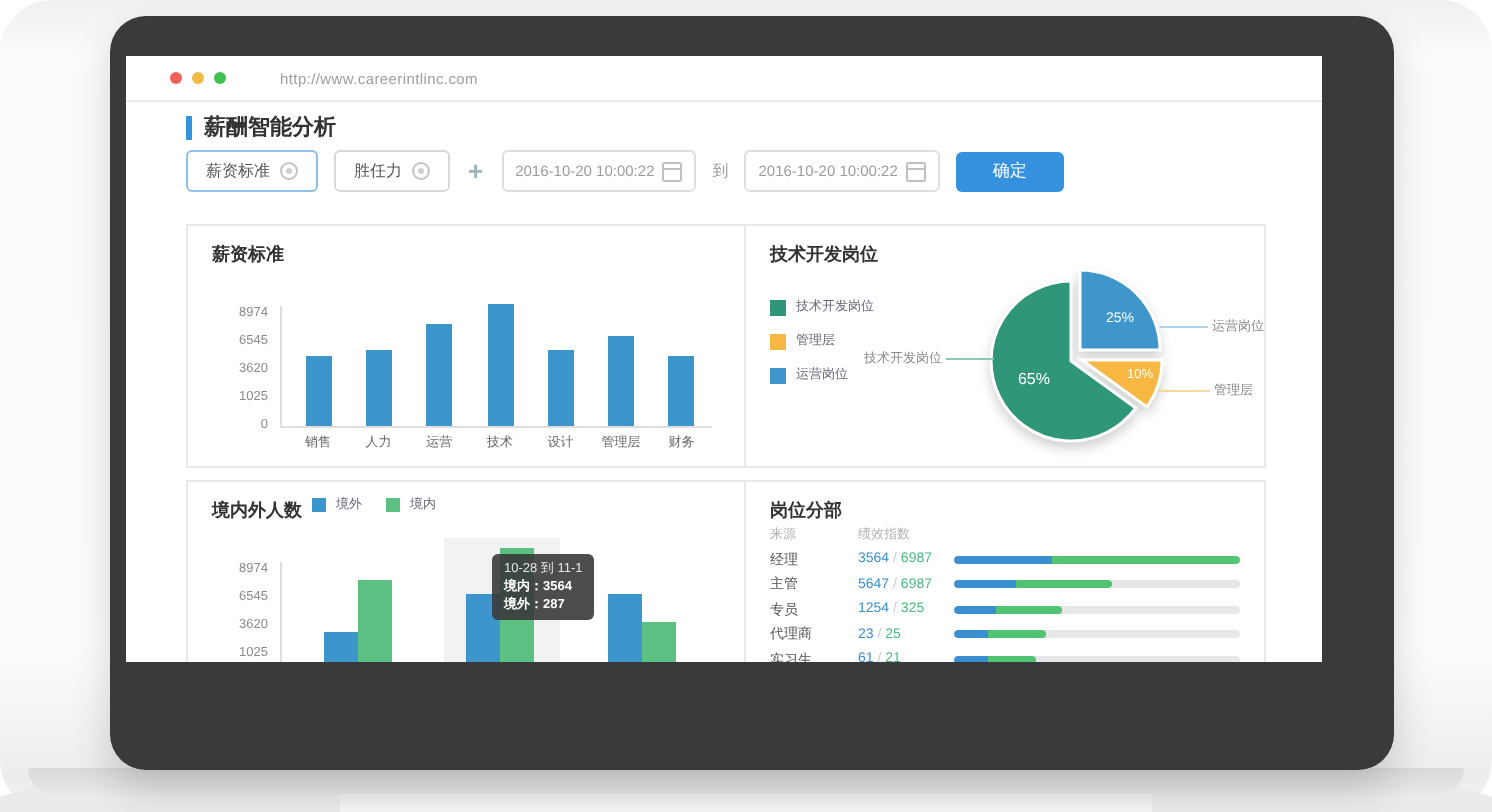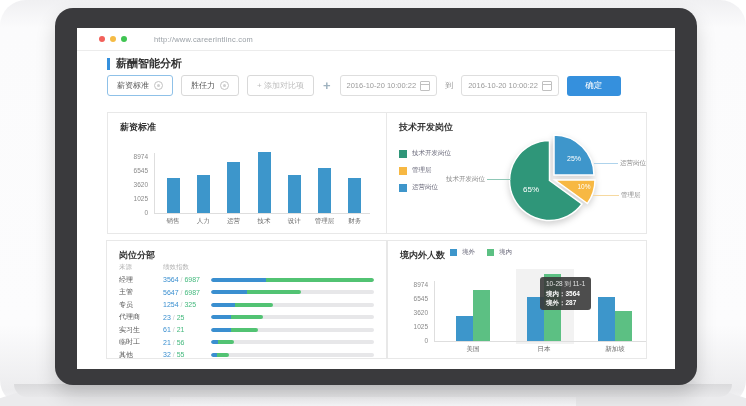--- a/index.html
+++ b/index.html
@@ -7,21 +7,21 @@
          font-family:"Liberation Sans","DejaVu Sans",sans-serif;background:#fff;}
   .backdrop{position:absolute;inset:0;border-radius:26px;
     background:linear-gradient(180deg,#f0f0f2 0%,#fbfbfc 7%,#fcfcfd 80%,#ececee 96%,#f7f7f9 100%);}
   .wedge{position:absolute;top:342px;width:170px;height:64px;background:#ebebed;}
   .wedge.left{left:0;clip-path:polygon(100% 0,100% 100%,0 100%,0 88%);}
   .wedge.right{right:0;clip-path:polygon(0 0,100% 88%,100% 100%,0 100%);}
   .base-bar{position:absolute;left:14px;right:14px;top:384px;height:13px;
     background:linear-gradient(#dadadc,#e8e8ea);border-radius:0 0 16px 16px;}
   .laptop{position:absolute;left:55px;top:8px;width:642px;height:377px;background:#3a3a3d;
     border-radius:18px;box-shadow:0 10px 20px rgba(0,0,0,.16);}
-  .screen{position:absolute;left:22px;top:20px;width:598px;height:341px;background:#fff;overflow:hidden;}
+  .screen{position:absolute;left:8px;top:20px;width:598px;height:303px;background:#fff;overflow:hidden;}
   .browser-bar{position:absolute;left:0;top:0;right:0;height:23px;border-bottom:1px solid #ececec;
     display:flex;align-items:center;padding-left:22px;box-sizing:border-box;background:#fff;}
   .dot{width:6px;height:6px;border-radius:50%;margin-right:5px;}
   .url{margin-left:22px;font-size:7.5px;color:#9aa0a6;letter-spacing:.2px;}
   .content{position:absolute;left:0;top:24px;right:0;bottom:0;}
   .title-row{position:absolute;left:30px;top:4px;display:flex;align-items:center;gap:6px;}
   .accent-bar{width:3px;height:12px;background:#3590dd;}
   .page-title{font-size:11px;font-weight:bold;color:#333;margin:0;}
   .filter-row{position:absolute;left:30px;top:23px;height:21px;display:flex;align-items:center;gap:8px;}
   .chip{display:inline-flex;align-items:center;gap:5px;height:19px;padding:0 9px;border:1px solid #d9d9d9;
@@ -104,23 +104,20 @@
 
         <div class="filter-row">
           <span class="chip active">
             <span>薪资标准</span>
             <span class="circle-ico"></span>
           </span>
           <span class="chip">
             <span>胜任力</span>
             <span class="circle-ico"></span>
           </span>
-          <span class="chip ghost">
-            <span>+ 添加对比项</span>
-          </span>
           <span class="plus-standalone">+</span>
           <span class="date-field">
             <span>2016-10-20 10:00:22</span>
             <span class="cal-ico"></span>
           </span>
           <span class="to-label">到</span>
           <span class="date-field">
             <span>2016-10-20 10:00:22</span>
             <span class="cal-ico"></span>
           </span>
@@ -181,87 +178,20 @@
               <text x="93" y="70" fill="#fff" font-size="6.5" text-anchor="middle">10%</text>
             </svg>
             <div class="leader" style="left:100px;top:66px;width:24px;background:#8fc7b6;"></div>
             <div class="pie-out-label" style="left:42px;top:62px;width:56px;text-align:right;">技术开发岗位</div>
             <div class="leader" style="left:207px;top:50px;width:24px;background:#aed3ec;"></div>
             <div class="pie-out-label" style="left:233px;top:46px;">运营岗位</div>
             <div class="leader" style="left:206px;top:82px;width:26px;background:#f6d9a0;"></div>
             <div class="pie-out-label" style="left:234px;top:78px;">管理层</div>
           </section>
 
-          <section class="panel rightcol">
-            <h2 class="panel-title">岗位分部</h2>
-            <div class="tbl">
-              <div class="trow thead">
-                <span>来源</span>
-                <span>绩效指数</span>
-                <span></span>
-              </div>
-            <div class="trow">
-                  <div class="tlabel">经理</div>
-                  <div class="tvals"><span class="v-blue">3564</span><span class="v-sep"> / </span><span class="v-green">6987</span></div>
-                  <div class="track">
-                    <div class="seg-b" style="width: 34%;"></div>
-                    <div class="seg-g" style="width: 66%;"></div>
-                  </div>
-                </div>
-                <div class="trow">
-                  <div class="tlabel">主管</div>
-                  <div class="tvals"><span class="v-blue">5647</span><span class="v-sep"> / </span><span class="v-green">6987</span></div>
-                  <div class="track">
-                    <div class="seg-b" style="width: 22%;"></div>
-                    <div class="seg-g" style="width: 33%;"></div>
-                  </div>
-                </div>
-                <div class="trow">
-                  <div class="tlabel">专员</div>
-                  <div class="tvals"><span class="v-blue">1254</span><span class="v-sep"> / </span><span class="v-green">325</span></div>
-                  <div class="track">
-                    <div class="seg-b" style="width: 15%;"></div>
-                    <div class="seg-g" style="width: 23%;"></div>
-                  </div>
-                </div>
-                <div class="trow">
-                  <div class="tlabel">代理商</div>
-                  <div class="tvals"><span class="v-blue">23</span><span class="v-sep"> / </span><span class="v-green">25</span></div>
-                  <div class="track">
-                    <div class="seg-b" style="width: 12%;"></div>
-                    <div class="seg-g" style="width: 20%;"></div>
-                  </div>
-                </div>
-                <div class="trow">
-                  <div class="tlabel">实习生</div>
-                  <div class="tvals"><span class="v-blue">61</span><span class="v-sep"> / </span><span class="v-green">21</span></div>
-                  <div class="track">
-                    <div class="seg-b" style="width: 12%;"></div>
-                    <div class="seg-g" style="width: 17%;"></div>
-                  </div>
-                </div>
-                <div class="trow">
-                  <div class="tlabel">临时工</div>
-                  <div class="tvals"><span class="v-blue">21</span><span class="v-sep"> / </span><span class="v-green">56</span></div>
-                  <div class="track">
-                    <div class="seg-b" style="width: 4%;"></div>
-                    <div class="seg-g" style="width: 10%;"></div>
-                  </div>
-                </div>
-                <div class="trow">
-                  <div class="tlabel">其他</div>
-                  <div class="tvals"><span class="v-blue">32</span><span class="v-sep"> / </span><span class="v-green">55</span></div>
-                  <div class="track">
-                    <div class="seg-b" style="width: 3.5%;"></div>
-                    <div class="seg-g" style="width: 7.5%;"></div>
-                  </div>
-                </div>
-              </div>
-          </section>
-
           <section class="panel">
             <h2 class="panel-title">境内外人数</h2>
             <div class="legend-h">
                 <div class="legend-item">
                   <span class="sq" style="background: rgb(61, 150, 203);"></span>
                   <span>境外</span>
                 </div>
                 <div class="legend-item">
                   <span class="sq" style="background: rgb(92, 192, 131);"></span>
                   <span>境内</span>
@@ -286,17 +216,84 @@
                 <div class="xlabel" style="left: 50px; width: 70px;">美国</div>
                 <div class="gbar" style="left: 139px; top: 56px; height: 44px; background: rgb(61, 150, 203);"></div>
                 <div class="gbar" style="left: 156px; top: 33px; height: 67px; background: rgb(92, 192, 131);"></div>
                 <div class="xlabel" style="left: 121px; width: 70px;">日本</div>
                 <div class="gbar" style="left: 210px; top: 56px; height: 44px; background: rgb(61, 150, 203);"></div>
                 <div class="gbar" style="left: 227px; top: 70px; height: 30px; background: rgb(92, 192, 131);"></div>
                 <div class="xlabel" style="left: 192px; width: 70px;">新加坡</div>
               </div>
           </section>
 
+          <section class="panel rightcol">
+            <h2 class="panel-title">岗位分部</h2>
+            <div class="tbl">
+              <div class="trow thead">
+                <span>来源</span>
+                <span>绩效指数</span>
+                <span></span>
+              </div>
+            <div class="trow">
+                  <div class="tlabel">经理</div>
+                  <div class="tvals"><span class="v-blue">3564</span><span class="v-sep"> / </span><span class="v-green">6987</span></div>
+                  <div class="track">
+                    <div class="seg-b" style="width: 34%;"></div>
+                    <div class="seg-g" style="width: 66%;"></div>
+                  </div>
+                </div>
+                <div class="trow">
+                  <div class="tlabel">主管</div>
+                  <div class="tvals"><span class="v-blue">5647</span><span class="v-sep"> / </span><span class="v-green">6987</span></div>
+                  <div class="track">
+                    <div class="seg-b" style="width: 22%;"></div>
+                    <div class="seg-g" style="width: 33%;"></div>
+                  </div>
+                </div>
+                <div class="trow">
+                  <div class="tlabel">专员</div>
+                  <div class="tvals"><span class="v-blue">1254</span><span class="v-sep"> / </span><span class="v-green">325</span></div>
+                  <div class="track">
+                    <div class="seg-b" style="width: 15%;"></div>
+                    <div class="seg-g" style="width: 23%;"></div>
+                  </div>
+                </div>
+                <div class="trow">
+                  <div class="tlabel">代理商</div>
+                  <div class="tvals"><span class="v-blue">23</span><span class="v-sep"> / </span><span class="v-green">25</span></div>
+                  <div class="track">
+                    <div class="seg-b" style="width: 12%;"></div>
+                    <div class="seg-g" style="width: 20%;"></div>
+                  </div>
+                </div>
+                <div class="trow">
+                  <div class="tlabel">实习生</div>
+                  <div class="tvals"><span class="v-blue">61</span><span class="v-sep"> / </span><span class="v-green">21</span></div>
+                  <div class="track">
+                    <div class="seg-b" style="width: 12%;"></div>
+                    <div class="seg-g" style="width: 17%;"></div>
+                  </div>
+                </div>
+                <div class="trow">
+                  <div class="tlabel">临时工</div>
+                  <div class="tvals"><span class="v-blue">21</span><span class="v-sep"> / </span><span class="v-green">56</span></div>
+                  <div class="track">
+                    <div class="seg-b" style="width: 4%;"></div>
+                    <div class="seg-g" style="width: 10%;"></div>
+                  </div>
+                </div>
+                <div class="trow">
+                  <div class="tlabel">其他</div>
+                  <div class="tvals"><span class="v-blue">32</span><span class="v-sep"> / </span><span class="v-green">55</span></div>
+                  <div class="track">
+                    <div class="seg-b" style="width: 3.5%;"></div>
+                    <div class="seg-g" style="width: 7.5%;"></div>
+                  </div>
+                </div>
+              </div>
+          </section>
+
         </div>
       </div>
     </div>
   </div>
 </div>
 
 </body></html>

